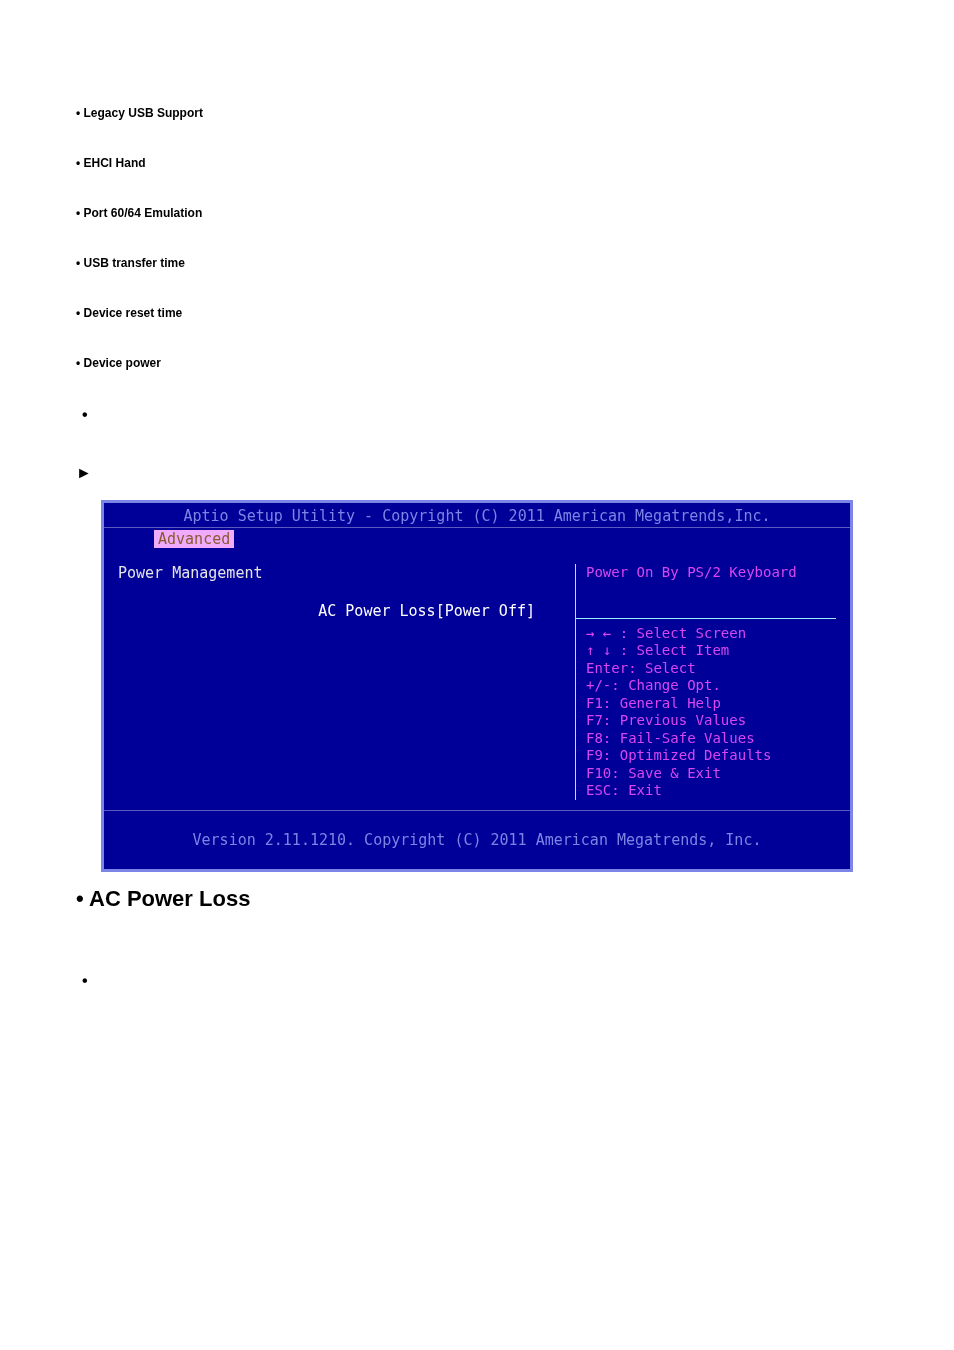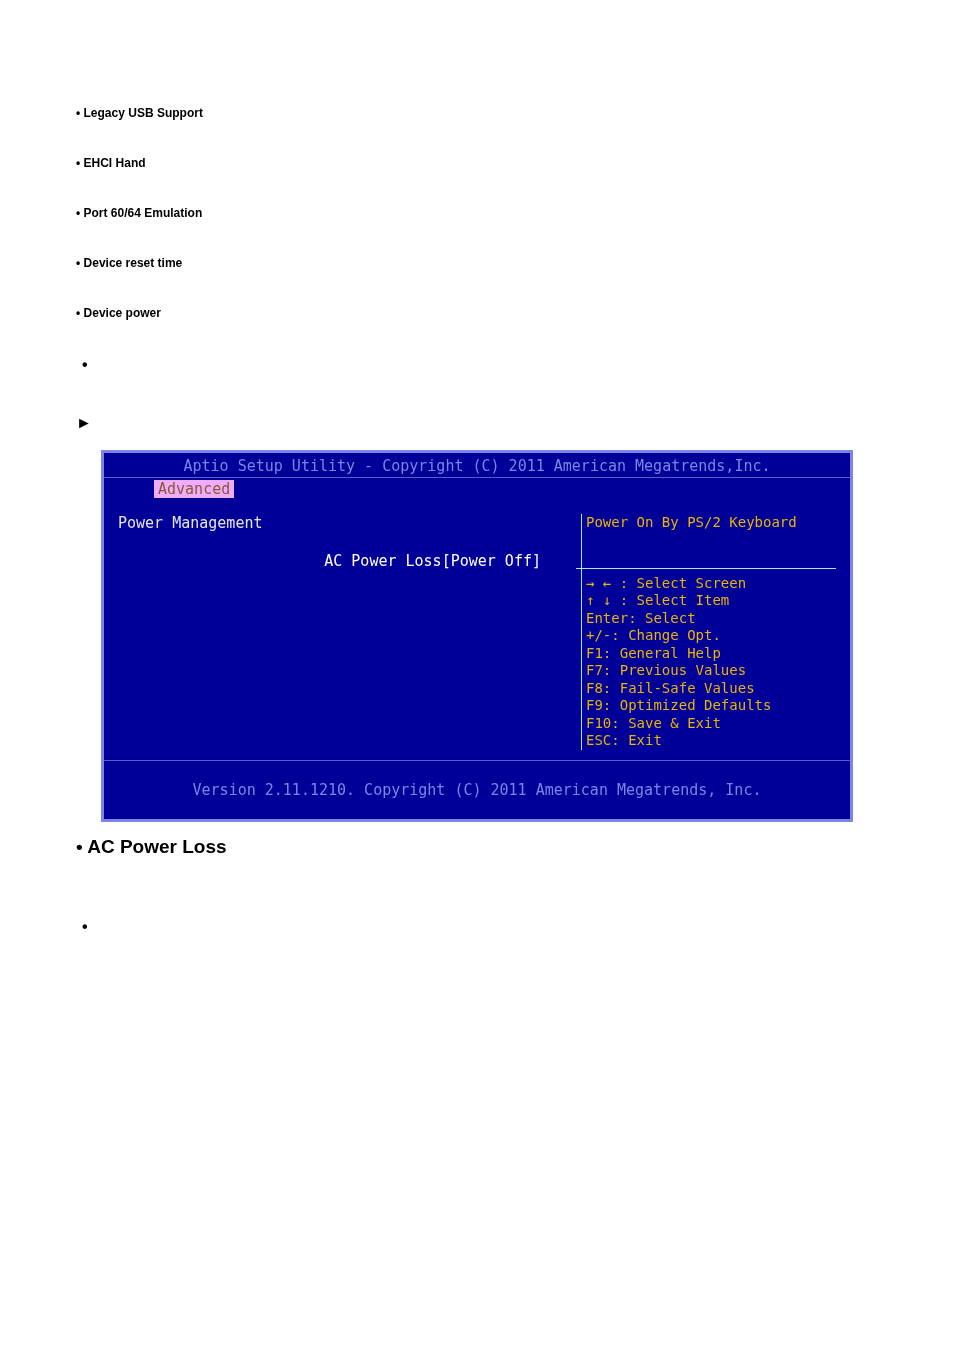--- a/index.html
+++ b/index.html
@@ -80,22 +80,22 @@
   .pm-row {
     display: flex;
     justify-content: flex-end;
     color: #ffffff;
   }
   .pm-label { color: #ffffff; }
   .pm-value { color: #ffffff; margin-right: 40px; }
   .bios-right {
     width: 250px;
     border-left: 1px solid #9debff;
-    padding-left: 4px;
-    color: #eab308;
+    padding-left: 10px;
+    color: #d946ef;
     font-size: 14px;
     line-height: 1.25;
     position: relative;
     min-height: 230px;
   }
   .help-title {
     margin-bottom: 2px;
   }
   .help-gap {
     height: 34px;
@@ -106,21 +106,21 @@
     width: calc(100% + 10px);
   }
   .bios-footer {
     color: #7b85e5;
     text-align: center;
     border-top: 1px solid #5a5abf;
     padding: 20px 0;
   }
   .after-bullet {
     color: #000000;
-    font-size: 19px;
+    font-size: 22px;
     font-weight: bold;
     margin: 14px 0 60px 0;
   }
   .invisible-dot {
     color: #000000;
     font-size: 16px;
     font-weight: bold;
     margin: 0 0 180px 6px;
   }
   .lower-comma {
@@ -134,20 +134,21 @@
 <body>
 
 <div class="page">
 
   <div class="top-bullet-line">,</div>
 
   <div class="bullets">
     <div class="bullet">• Legacy USB Support</div>
     <div class="bullet">• EHCI Hand</div>
     <div class="bullet">• Port 60/64 Emulation</div>
+    <div class="bullet">• USB transfer time</div>
     <div class="bullet">• Device reset time</div>
     <div class="bullet">• Device power</div>
   </div>
 
   <div class="small-dot">•</div>
 
   <div class="triangle">►</div>
 
   <div class="bios-box">
     <div class="bios-header">Aptio Setup Utility - Copyright (C) 2011 American Megatrends,Inc.</div>

